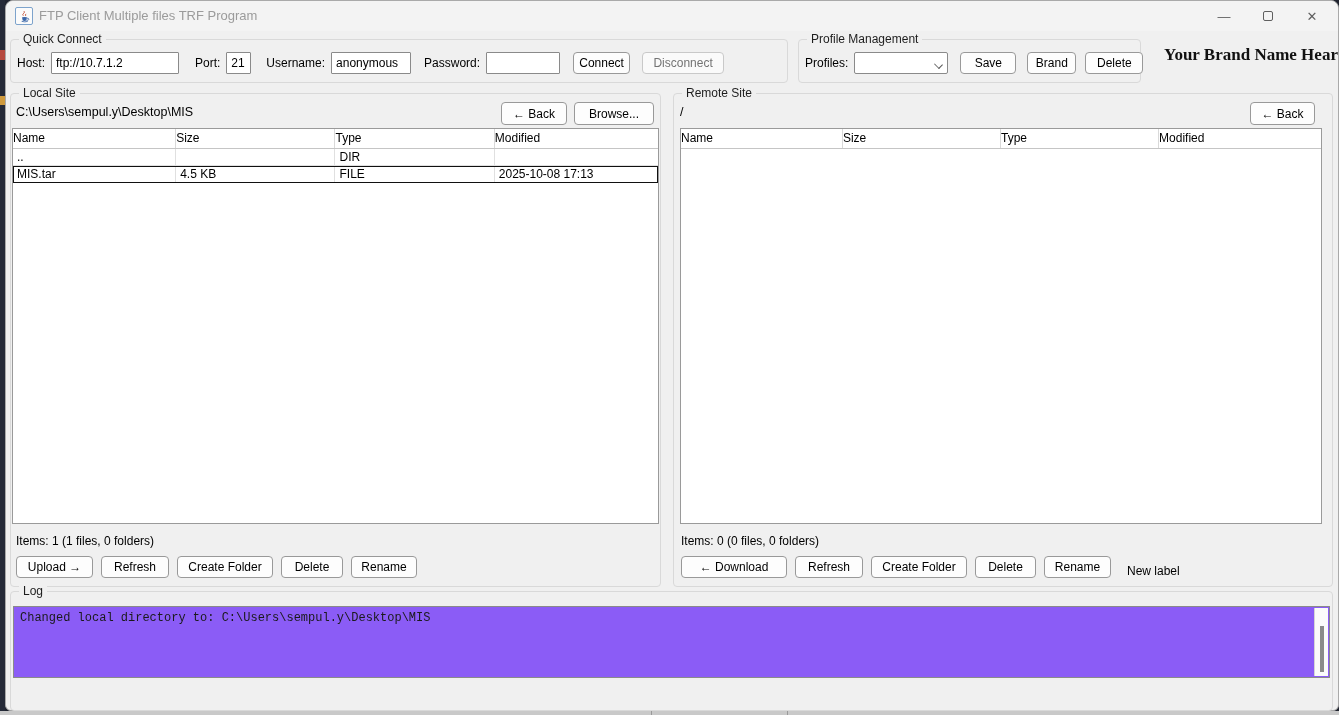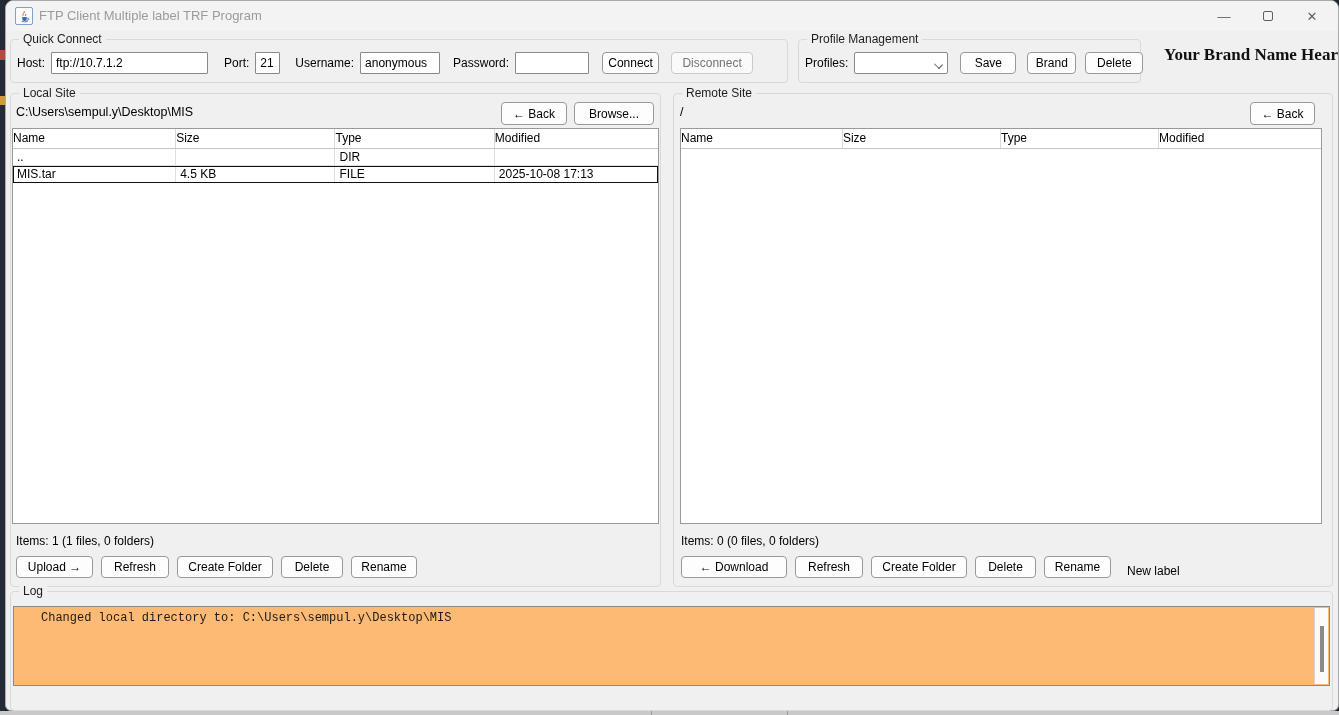--- a/index.html
+++ b/index.html
@@ -64,22 +64,22 @@
                    border-right:1px solid #e0e0e0; }
   .cell:last-child { border-right:none; }
   .c1 { width:25.3%; } .c2 { width:24.7%; } .c3 { width:24.7%; } .c4 { width:25.3%; }
   .tbl-row.focused { outline:1px solid #111; outline-offset:-1px; }
 
   .items-text { position:absolute; font-size:12px; color:#000; }
   .btn-row { position:absolute; display:flex; gap:8px; align-items:flex-end; }
   .new-label { font-size:12px; color:#000; margin-left:8px; }
 
   
-  .log-area { position:absolute; left:2px; top:14px; width:1317px; height:80px;
-              background:#fdba74; border:1px solid #8a8a8a;padding-left:21px; }
+  .log-area { position:absolute; left:2px; top:14px; width:1317px; height:72px;
+              background:#8b5cf6; border:1px solid #8a8a8a; }
   .log-line { font-family:"Liberation Mono","DejaVu Sans Mono",monospace; font-size:12px;
               color:#1a1a1a; padding:4px 6px; white-space:pre; }
   .log-scrollbar { position:absolute; right:1px; top:1px; bottom:1px; width:14px; background:#fbfbfb;
                    border-left:1px solid #d5d5d5; }
   .log-scrollbar .thumb { position:absolute; left:5px; top:18px; width:4px; height:46px; background:#8a8a8a; }
 </style>
 </head>
 <body>
 
 <div class="left-strip">
@@ -96,37 +96,37 @@
   <div class="titlebar">
     <div class="app-icon">
       <svg width="13" height="13" viewBox="0 0 16 16">
         <path d="M5 9 q3 -1 6 0 l-.7 4 q-2.3 1 -4.6 0 Z" fill="#3a66a8"></path>
         <path d="M11 10 q2.4 0 2.4 1.4 q0 1.2 -2.8 1.4" fill="none" stroke="#3a66a8" stroke-width="1"></path>
         <path d="M6.5 7 q-1.5 -1.5 .5 -3 q1.6 -1.2 .4 -2.6" fill="none" stroke="#c4533a" stroke-width="1.2"></path>
         <path d="M9.5 7.2 q-1 -1.2 .4 -2.4" fill="none" stroke="#c4533a" stroke-width="1.2"></path>
         <path d="M4.5 14 q4 1.2 7.5 0" fill="none" stroke="#3a66a8" stroke-width="1"></path>
       </svg>
     </div>
-    <div class="title-text">FTP Client Multiple label TRF Program</div>
+    <div class="title-text">FTP Client Multiple files TRF Program</div>
     <div class="win-controls">
       <div class="win-btn">—</div>
       <div class="win-btn">
           <span class="maximize-box"></span>
         </div>
       <div class="win-btn">✕</div>
     </div>
   </div>
 
   <div class="content">
 
     <div class="group" style="left:4px; top:8px; width:778px; height:44px;">
       <span class="group-label">Quick Connect</span>
       <div class="qc-row">
         <span class="flabel">Host:</span>
-        <input class="input" style="width: 157px; margin: 0px 16px 0px 6px;" value="ftp://10.7.1.2">
+        <input class="input" style="width: 128px; margin: 0px 16px 0px 6px;" value="ftp://10.7.1.2">
         <span class="flabel">Port:</span>
         <input class="input" style="width: 25px; margin: 0px 15px 0px 6px;" value="21">
         <span class="flabel">Username:</span>
         <input class="input" style="width: 80px; margin: 0px 13px 0px 6px;" value="anonymous">
         <span class="flabel">Password:</span>
         <input class="input" type="password" style="width: 74px; margin: 0px 13px 0px 6px;">
         <span class="btn" style="width:57px; margin-right:12px;">Connect</span>
         <span class="btn disabled" style="width:82px;">Disconnect</span>
       </div>
     </div>

